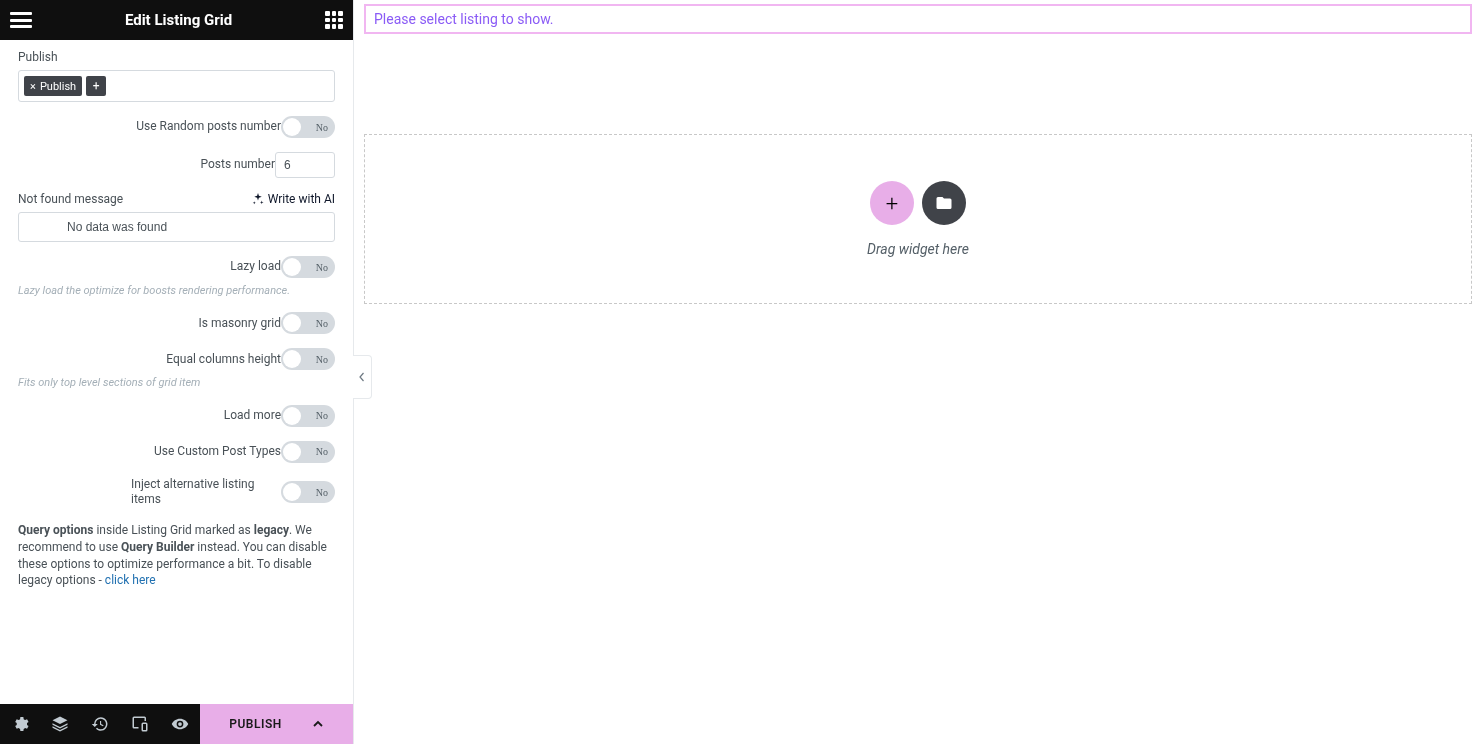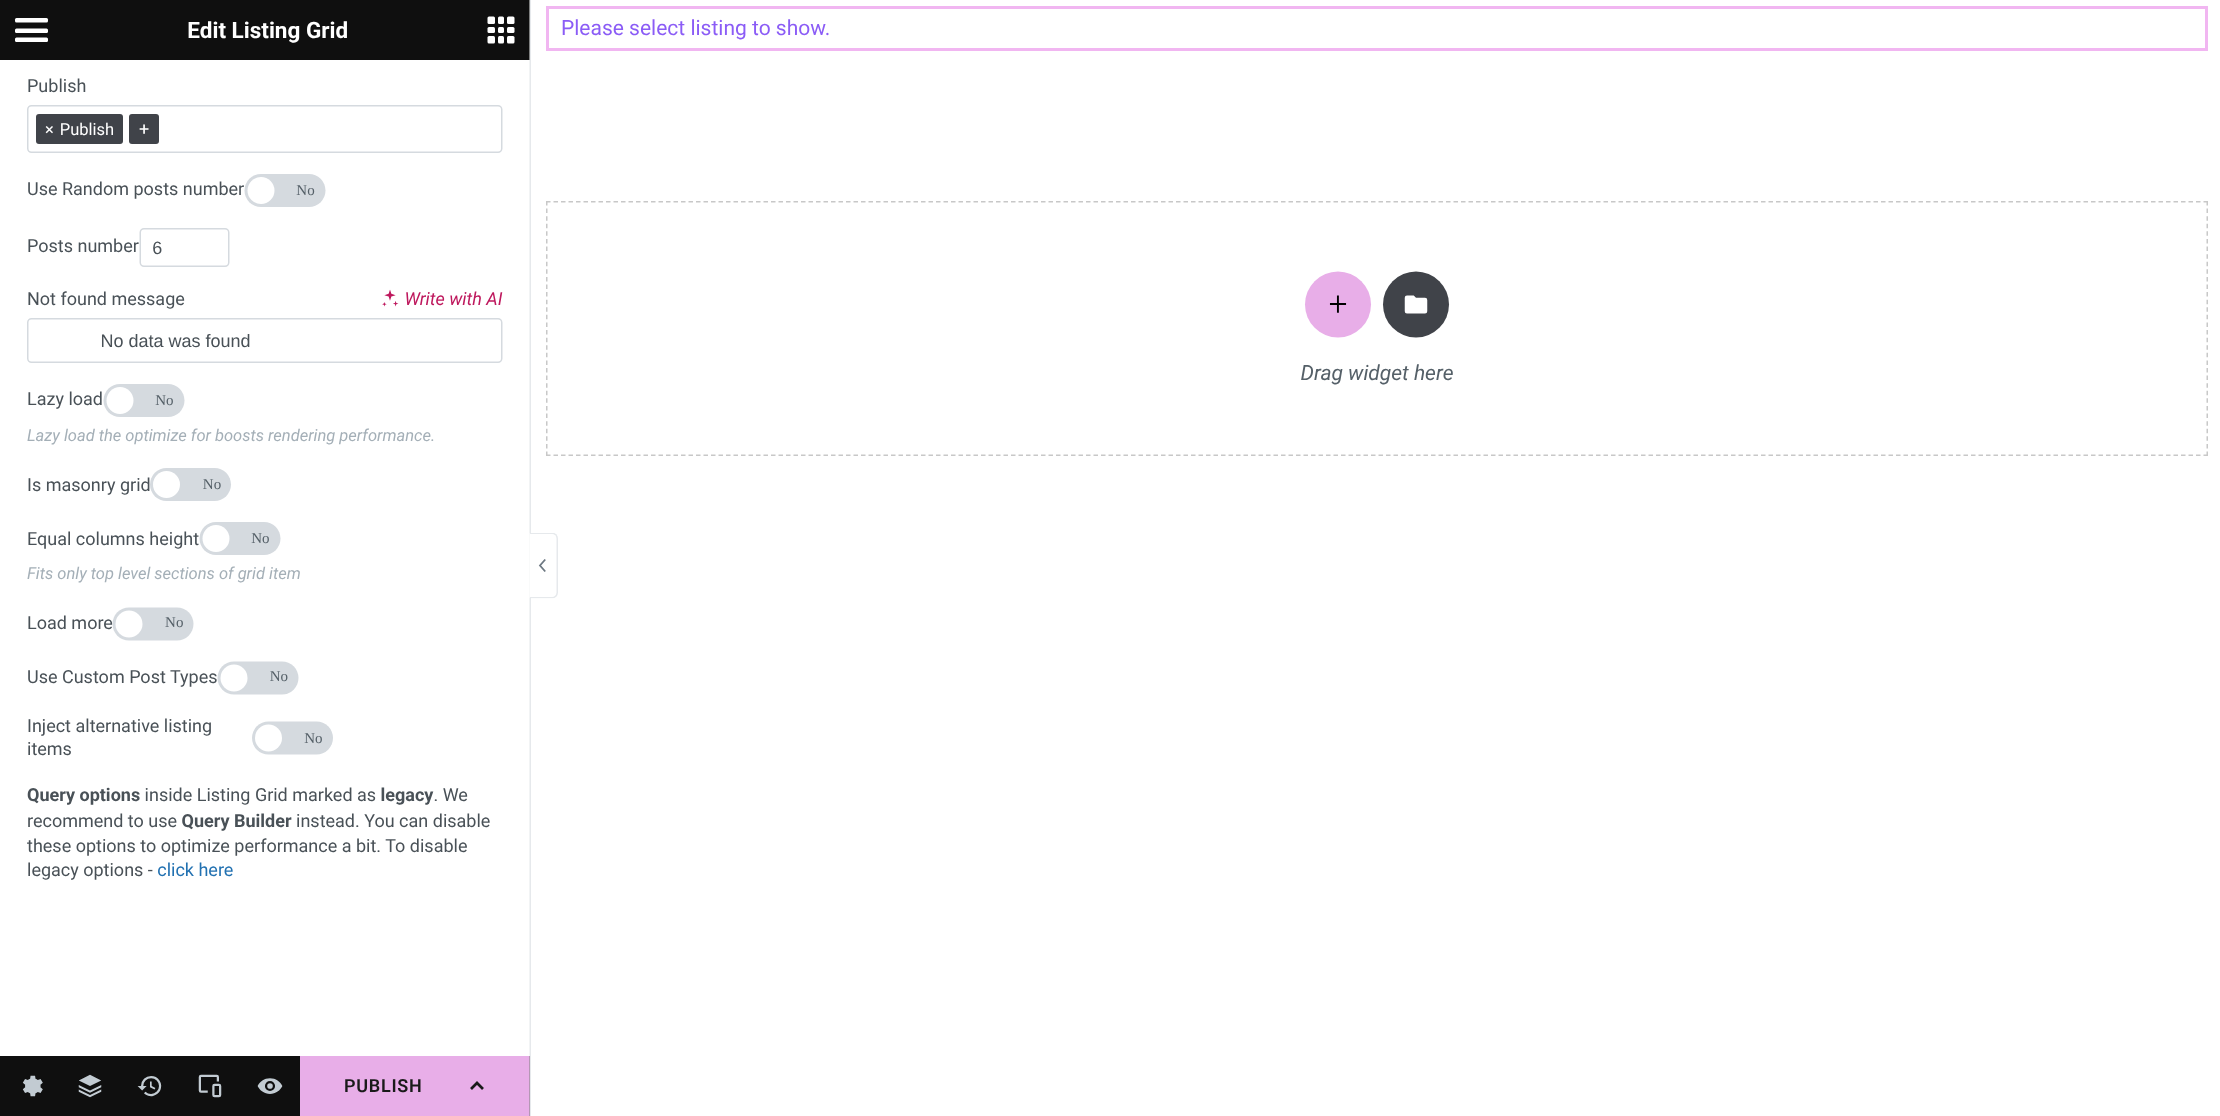--- a/index.html
+++ b/index.html
@@ -14,33 +14,33 @@
 .hamburger-icon { width: 22px; height: 16px; display: flex; flex-direction: column; justify-content: space-between; cursor: pointer; }
 .hamburger-icon span { display: block; height: 3px; background: #fff; border-radius: 1px; }
 .sidebar-title { font-weight: 700; font-size: 15px; color: #fff; }
 .grid-apps-icon { width: 18px; height: 18px; display: grid; grid-template-columns: repeat(3, 1fr); grid-template-rows: repeat(3, 1fr); gap: 2px; cursor: pointer; }
 .grid-apps-icon span { background: #fff; border-radius: 1px; }
 
 .sidebar-body { flex: 1; overflow-y: auto; padding: 10px 18px 14px 18px; }
 
 .control { margin-bottom: 14px; }
 .control-label { font-size: 12px; color: #495157; margin-bottom: 6px; display: block; }
-.control-row { display: flex; align-items: center; justify-content: flex-start; }
+.control-row { display: flex; align-items: center; justify-content: flex-end; }
 .control-row .control-label { margin-bottom: 0; max-width: 150px; line-height: 1.3; }
 
 .tag-input { border: 1px solid #d5dadf; border-radius: 3px; padding: 5px; display: flex; gap: 4px; flex-wrap: wrap; min-height: 32px; background: #fff; }
 .tag { background: #404349; color: #fff; font-size: 11px; padding: 3px 6px; border-radius: 2px; display: inline-flex; align-items: center; gap: 4px; }
 .tag .x { font-size: 11px; cursor: pointer; }
 .tag-plus { background: #404349; color: #fff; font-size: 12px; width: 20px; height: 20px; border-radius: 2px; display: inline-flex; align-items: center; justify-content: center; cursor: pointer; }
 
 .number-input, .text-input { border: 1px solid #d5dadf; border-radius: 3px; padding: 5px 8px; font-size: 12px; color: #495157; background: #fff; width: 60px; height: 26px; }
 .text-input { width: 100%; height: 30px; padding-left: 48px; }
 
 .ai-row { display: flex; justify-content: space-between; align-items: center; margin-bottom: 6px; }
-.ai-link { color: #be185d; font-size: 12px; display: inline-flex; align-items: center; gap: 4px; cursor: pointer; font-style: italic; }
+.ai-link { color: #0f172a; font-size: 12px; display: inline-flex; align-items: center; gap: 4px; cursor: pointer; }
 .ai-link svg { width: 12px; height: 12px; }
 
 .switch { position: relative; width: 54px; height: 22px; background: #d5dadf; border-radius: 11px; cursor: pointer; display: flex; align-items: center; font-family: Liberation Serif, serif; }
 .switch .knob { position: absolute; left: 2px; width: 18px; height: 18px; background: #fff; border-radius: 50%; }
 .switch .label { position: absolute; right: 7px; font-size: 10px; font-weight: 500; color: #556068; }
 
 .help-text { font-size: 11px; font-style: italic; color: #a4afb7; margin-top: 5px; line-height: 1.4; }
 
 .legacy-note { font-size: 12px; color: #495157; line-height: 1.4; }
 .legacy-note b { font-weight: 700; }

